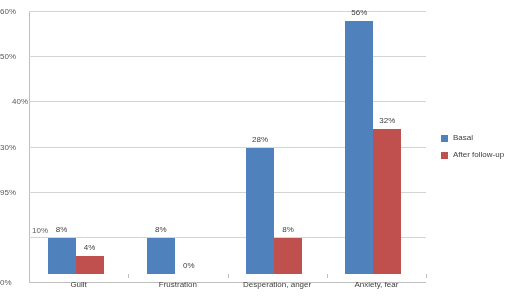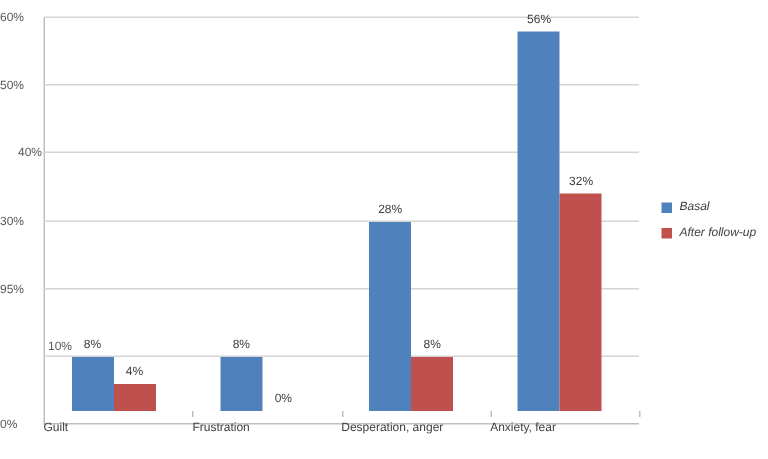--- a/index.html
+++ b/index.html
@@ -78,21 +78,21 @@
     top: 100%;
     width: 1px;
     height: 4px;
     background: #bfbfbf;
   }
   .cat-label {
     position: absolute;
     top: 100%;
     margin-top: 7px;
     width: 100%;
-    text-align: left;
+    text-align: center;
     font-size: 8px;
     color: #404040;
     white-space: nowrap;
     line-height: 1;
   }
 
   
   #legend {
     position: absolute;
     left: 441px;
@@ -107,21 +107,20 @@
   .legend-swatch {
     width: 7px;
     height: 7px;
     margin-right: 5px;
     flex: 0 0 auto;
   }
   .legend-text {
     font-size: 8px;
     color: #404040;
     line-height: 1;
-    font-style: italic;
   }
 </style>
 </head>
 <body>
 
 <div id="chart-root">
 
   <div id="y-axis-labels">
       <div class="y-tick-wrap" style="top: 283px;">0%</div>
       <div class="y-tick-wrap" style="top: 231px; margin-left: 32px;">10%</div>

